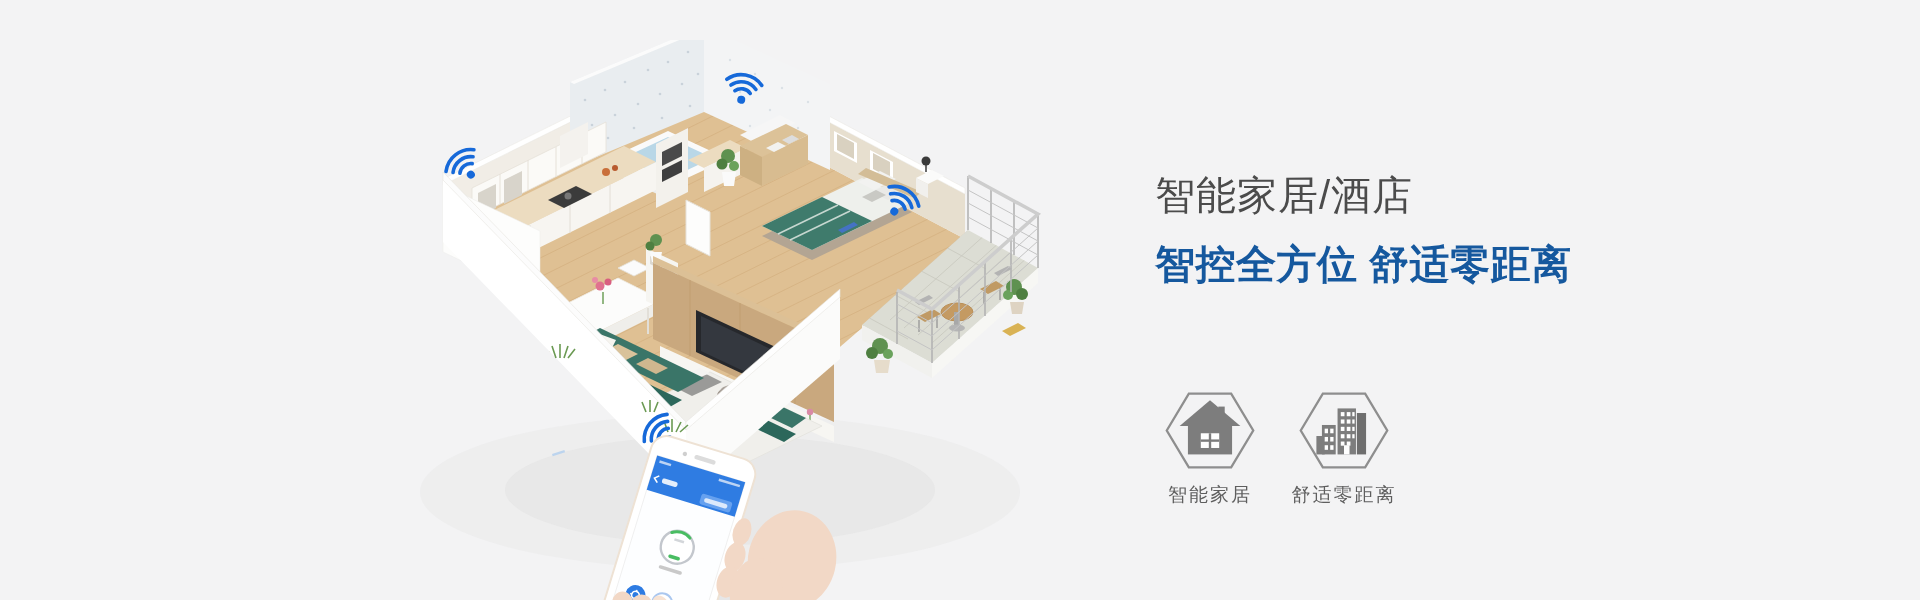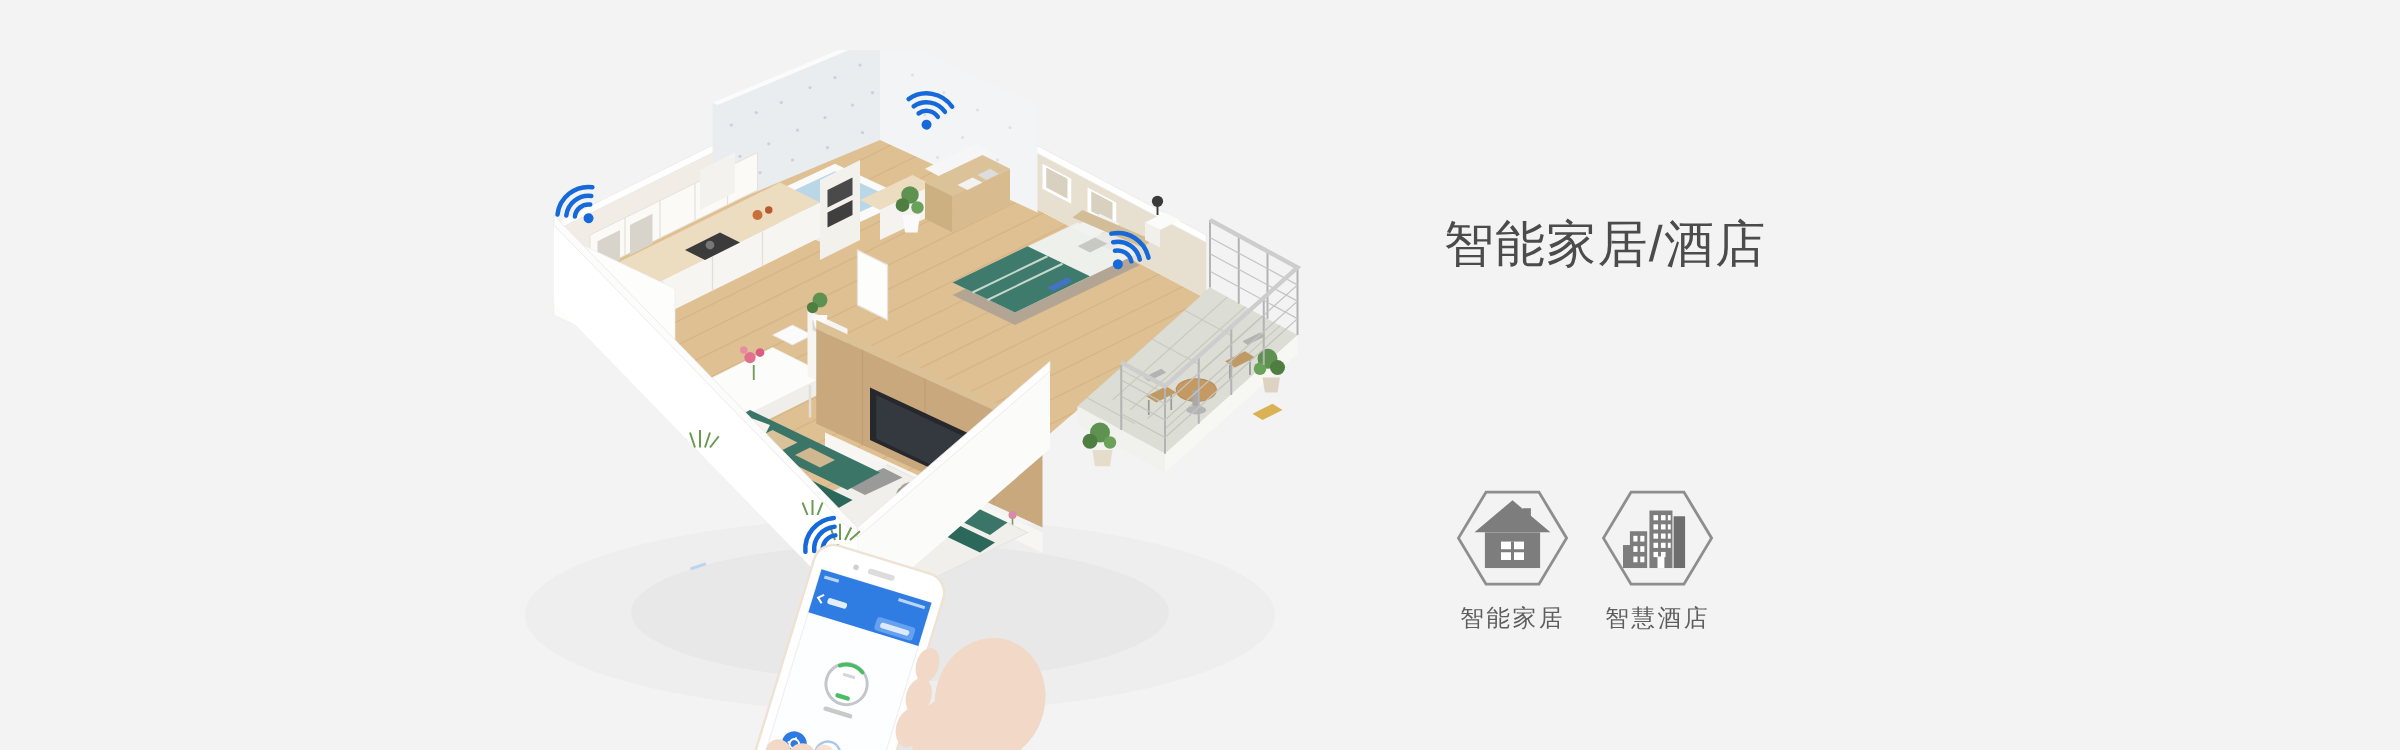--- a/index.html
+++ b/index.html
@@ -23,21 +23,21 @@
   }
   .hero-subtitle{
     position:absolute;left:1155px;top:237px;margin:0;
     font-size:40px;font-weight:700;color:#15589e;letter-spacing:.5px;white-space:nowrap;
   }
   .hero-tagline{
     position:absolute;left:1157px;top:292px;margin:0;
     font-size:30px;font-weight:300;color:#565656;letter-spacing:4px;white-space:nowrap;
   }
   
-  .features{position:absolute;left:1160px;top:388px;display:flex;gap:16px;}
+  .features{position:absolute;left:1160px;top:388px;display:flex;gap:34px;}
   .feature{width:100px;display:flex;flex-direction:column;align-items:center;cursor:pointer;}
   .feature svg{width:92px;height:85px;}
   .feature-label{margin-top:9px;font-size:19px;color:#5e5e5e;letter-spacing:2px;white-space:nowrap;}
 </style>
 </head>
 <body>
 
 <div class="banner">
 
   <svg class="apartment" viewBox="0 0 660 560" aria-hidden="true">
@@ -394,20 +394,21 @@
     <ellipse cx="196" cy="182" rx="26" ry="34" fill="#f2d8c6" transform="rotate(10 196 182)"></ellipse>
 
     <rect x="81" y="182" width="22" height="66" rx="11" fill="#f2d8c6" transform="rotate(-28 92 215)"></rect>
     <ellipse cx="101" cy="196" rx="8" ry="11" fill="#f7e3d4" transform="rotate(-28 101 196)"></ellipse>
     <rect x="60" y="180" width="20" height="60" rx="10" fill="#f2d8c6" transform="rotate(-22 70 210)"></rect>
     <ellipse cx="52" cy="252" rx="58" ry="48" fill="#f2d8c6" transform="rotate(-15 52 252)"></ellipse>
     <ellipse cx="20" cy="280" rx="45" ry="60" fill="#f2d8c6"></ellipse>
   </svg>
 
   <h1 class="hero-title">智能家居/酒店</h1>
+  <h2 class="hero-subtitle">智控全方位 舒适零距离</h2>
 
   <div class="features">
     <div class="feature">
       <svg viewBox="0 0 100 92">
         <polygon points="3,46 27,6 73,6 97,46 73,86 27,86" fill="none" stroke="#8e8e8e" stroke-width="2.5"></polygon>
         <g fill="#7d7d7d">
           <rect x="59" y="20" width="7" height="12"></rect>
           <polygon points="50,13 17,41 83,41"></polygon>
           <rect x="26" y="41" width="48" height="31"></rect>
         </g>
@@ -443,17 +444,17 @@
             <rect x="53" y="42" width="4" height="4.5"></rect>
             <rect x="59" y="42" width="2.5" height="4.5"></rect>
           <rect x="46.5" y="50" width="4" height="4.5"></rect>
             <rect x="53" y="50" width="4" height="4.5"></rect>
             <rect x="59" y="50" width="2.5" height="4.5"></rect>
           <rect x="46.5" y="58" width="4" height="4.5"></rect>
             <rect x="53" y="58" width="4" height="4.5"></rect>
         </g>
         <rect x="50" y="62" width="6" height="10" fill="#ffffff"></rect>
       </svg>
-      <div class="feature-label">智慧酒店</div>
+      <div class="feature-label">舒适零距离</div>
     </div>
   </div>
 
 </div>
 
 </body></html>

